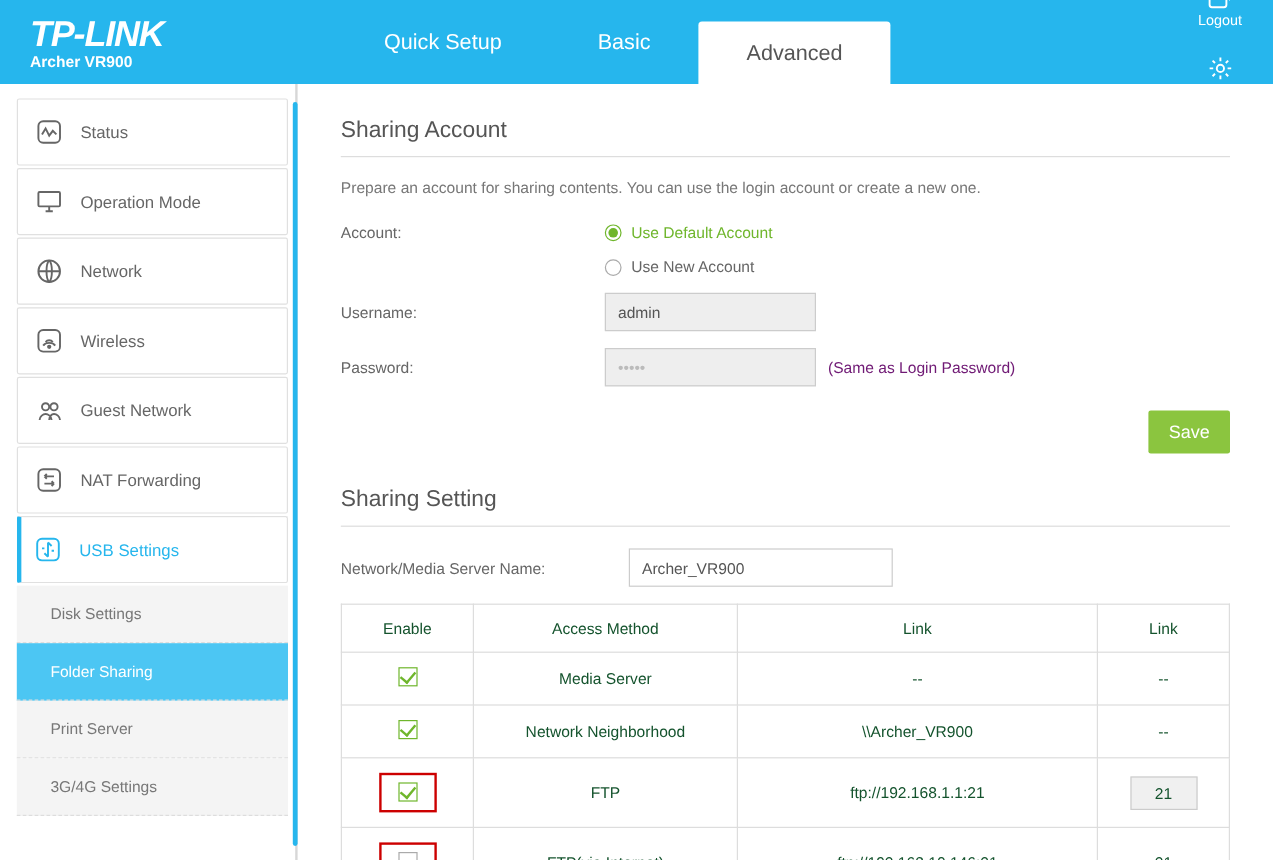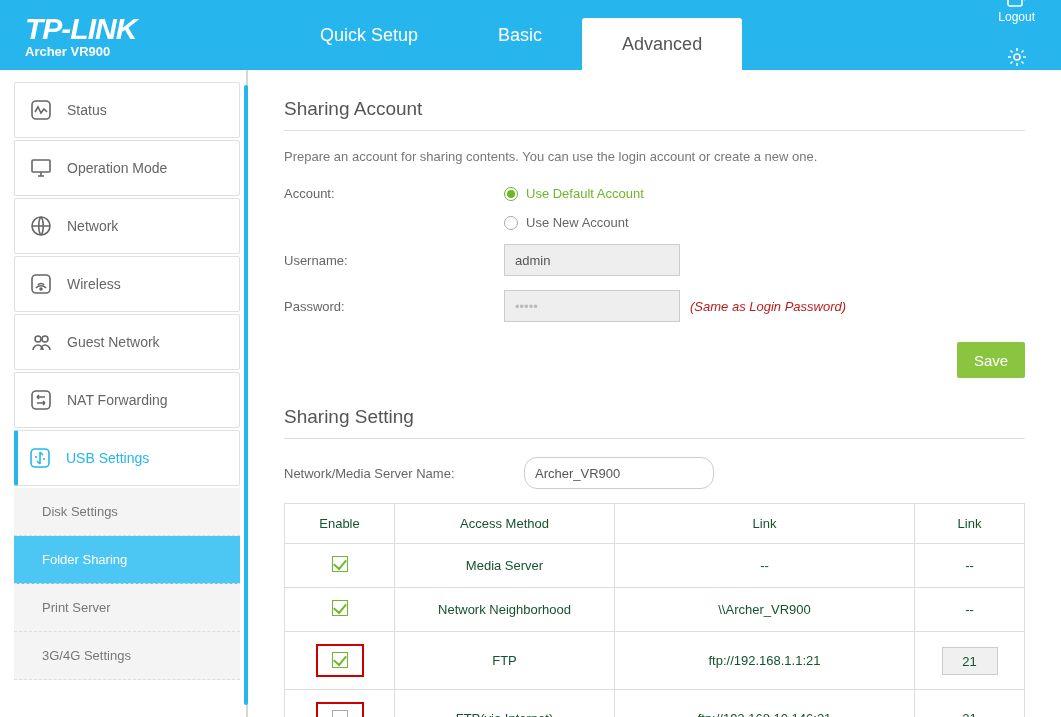--- a/index.html
+++ b/index.html
@@ -40,21 +40,21 @@
 .formrow .ctl { flex: 1; display: flex; align-items: center; gap: 10px; }
 
 .radio { display: inline-flex; align-items: center; gap: 8px; cursor: pointer; }
 .radio .dot { width: 14px; height: 14px; border: 1px solid #aaa; border-radius: 50%; display: inline-flex; align-items: center; justify-content: center; }
 .radio.sel .dot { border-color: #6fb62c; }
 .radio.sel .dot::after { content: ""; width: 8px; height: 8px; background: #6fb62c; border-radius: 50%; }
 .radio.sel { color: #6fb62c; }
 
 .textinput { height: 32px; width: 176px; border: 1px solid #ccc; padding: 0 10px; background: #eee; color: #555; font-size: 13px; }
 .textinput.enabled { background: #fff; }
-.hint { color: #b91c1c; font-size: 13px; font-style: italic; }
+.hint { color: #701a75; font-size: 13px; }
 
 .savebtn { background: #8bc53f; color: #fff; border: 0; height: 36px; width: 68px; font-size: 15px; border-radius: 2px; float: right; cursor: pointer; margin-top: 6px; }
 .clearfix::after { content: ""; display: block; clear: both; }
 
 .tbl { width: 100%; border-collapse: collapse; margin-top: 8px; }
 .tbl th, .tbl td { border: 1px solid #ddd; text-align: center; padding: 12px 8px; font-size: 13px; color: #14532d; font-weight: normal; }
 .tbl th { background: #fff; }
 
 .chk { width: 16px; height: 16px; display: inline-block; border: 1px solid #aaa; position: relative; }
 .chk.on { border-color: #6fb62c; }
@@ -213,21 +213,21 @@
       <button class="savebtn">Save</button>
     </div>
 
     <div style="height:28px"></div>
     <div class="section-title">Sharing Setting</div>
     <hr class="hr">
 
     <div class="formrow">
       <div class="lbl" style="width:240px">Network/Media Server Name:</div>
       <div class="ctl">
-        <input class="textinput enabled" style="width: 190px; border-radius: 13px;" value="Archer_VR900">
+        <input class="textinput enabled" style="width: 220px;" value="Archer_VR900">
       </div>
     </div>
 
     <table class="tbl">
       <thead>
         <tr>
           <th style="width:110px">Enable</th>
           <th style="width:220px">Access Method</th>
           <th>Link</th>
           <th style="width:110px">Link</th>

